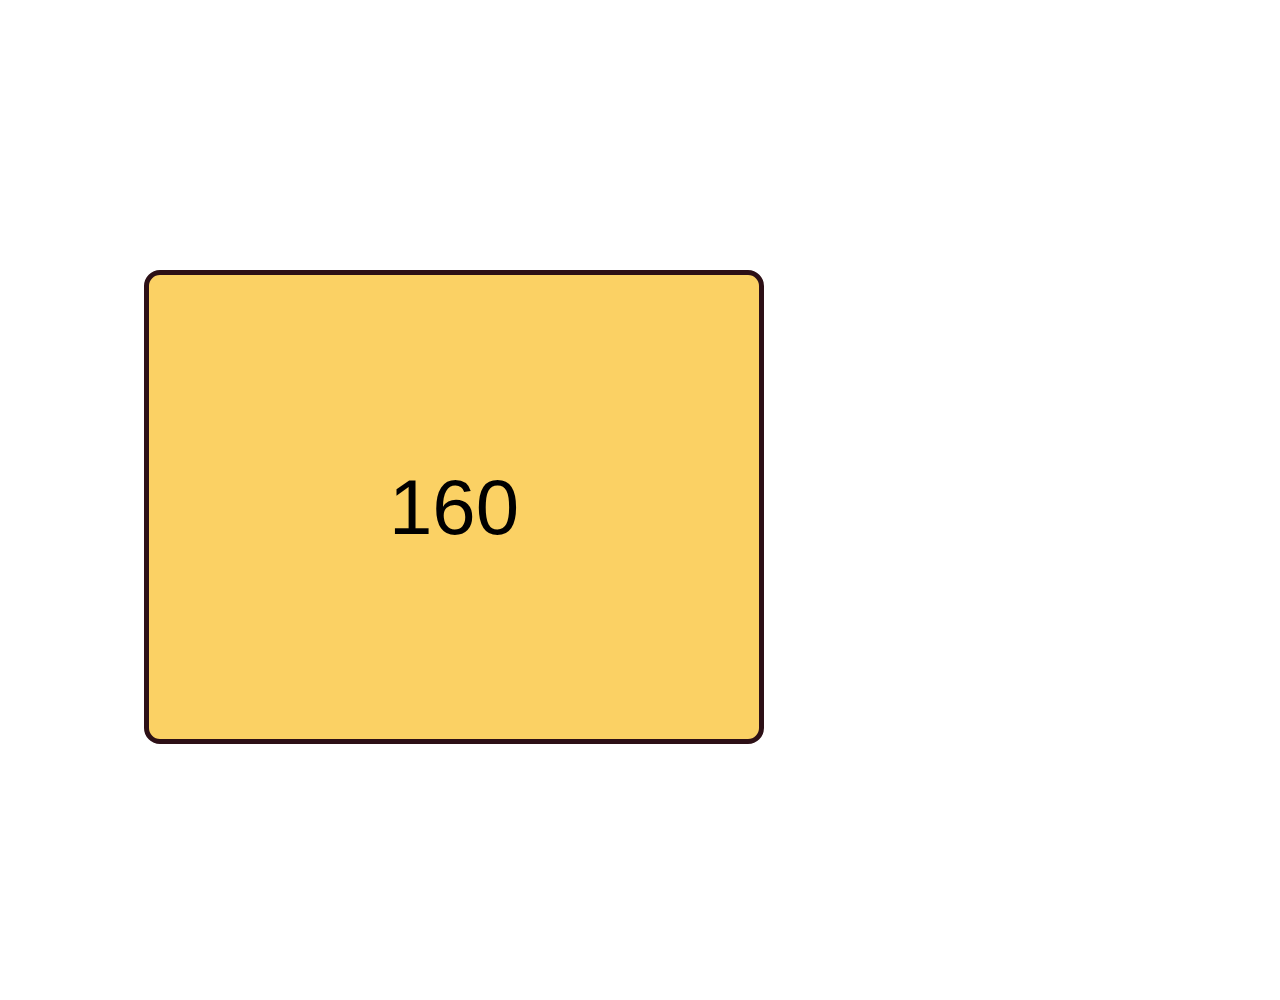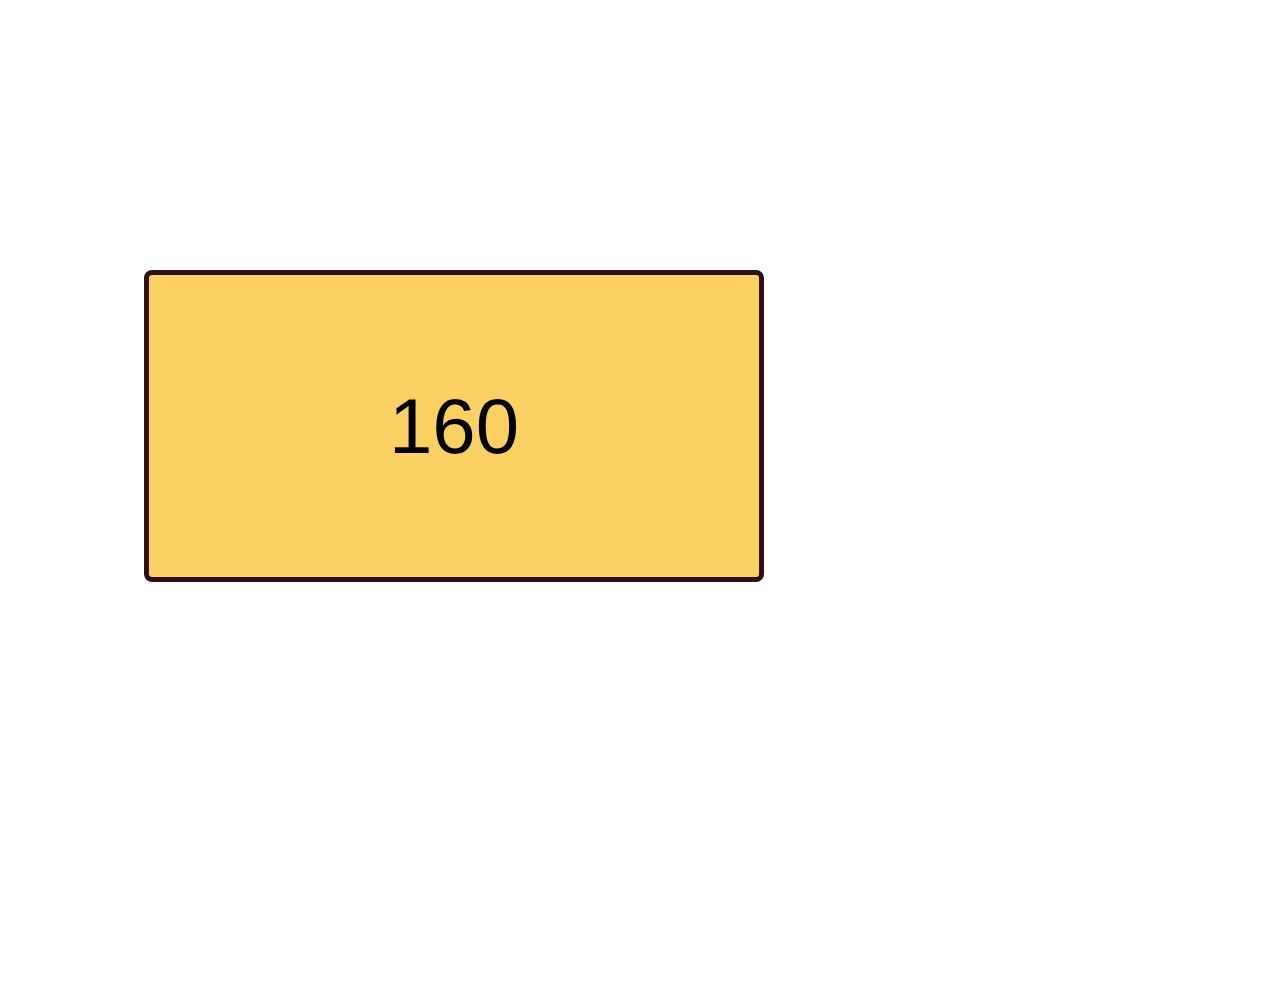--- a/index.html
+++ b/index.html
@@ -19,25 +19,25 @@
     left: 0;
     top: 0;
     width: 1280px;
     height: 1000px;
   }
   .rect-shape {
     position: absolute;
     left: 144px;
     top: 270px;
     width: 620px;
-    height: 312px;
+    height: 474px;
     box-sizing: border-box;
     border-style: solid;
     border-width: 5px;
-    border-radius: 8px;
+    border-radius: 16px;
     display: flex;
     align-items: center;
     justify-content: center;
   }
   .rect-label {
     font-family: "Liberation Sans", sans-serif;
     font-size: 78px;
     line-height: 1;
     font-weight: 400;
     letter-spacing: 0px;

